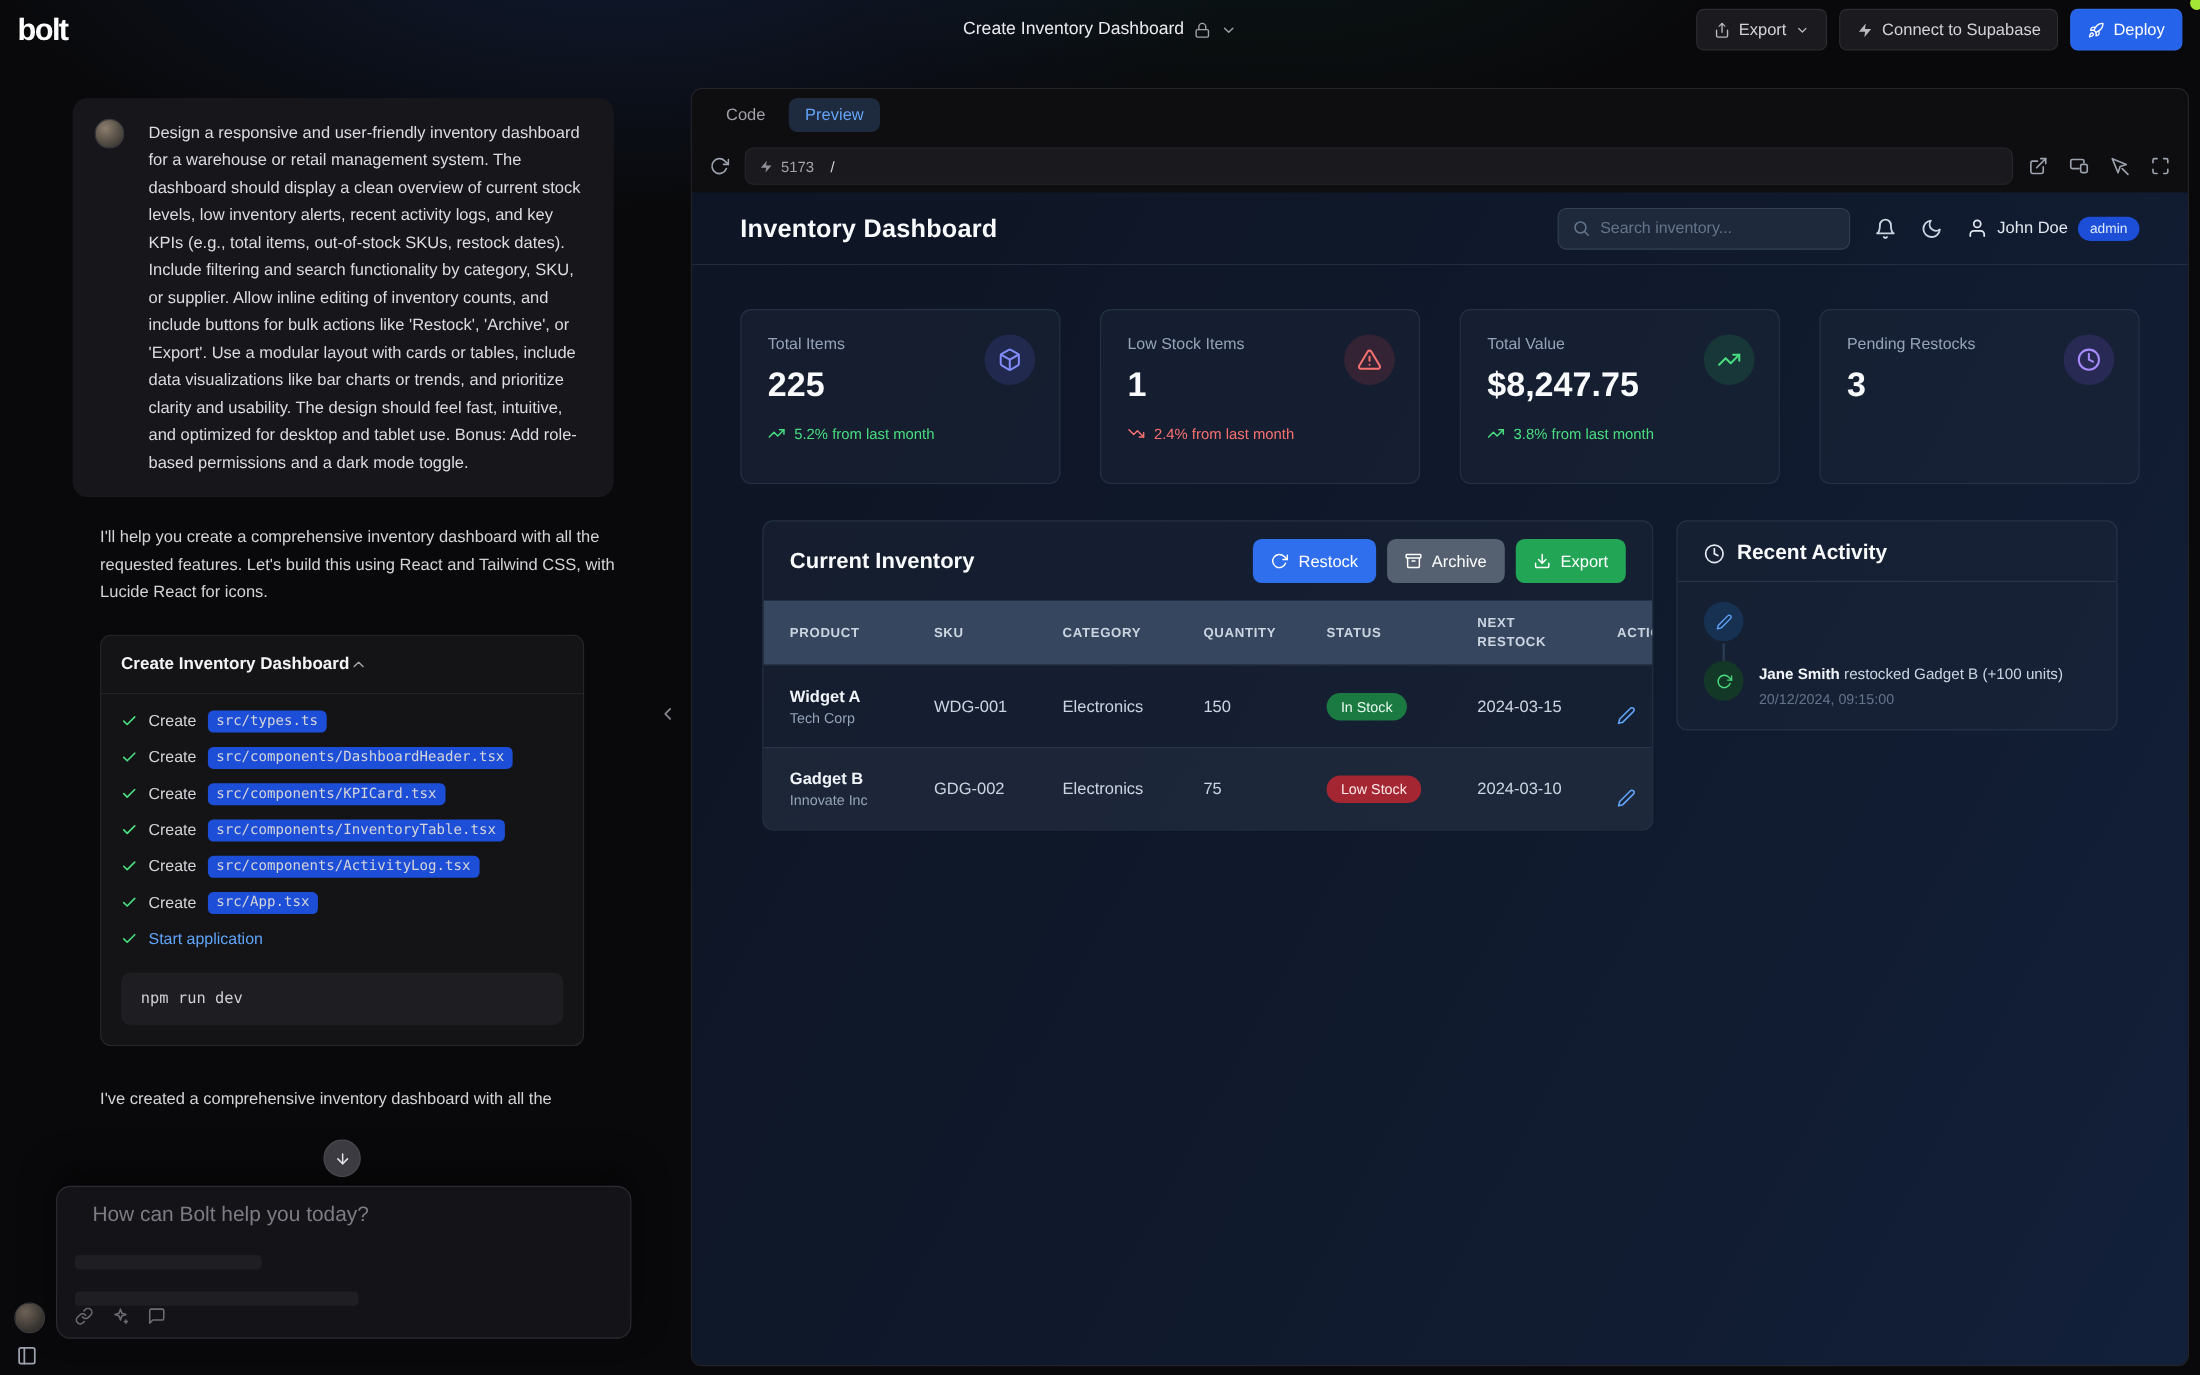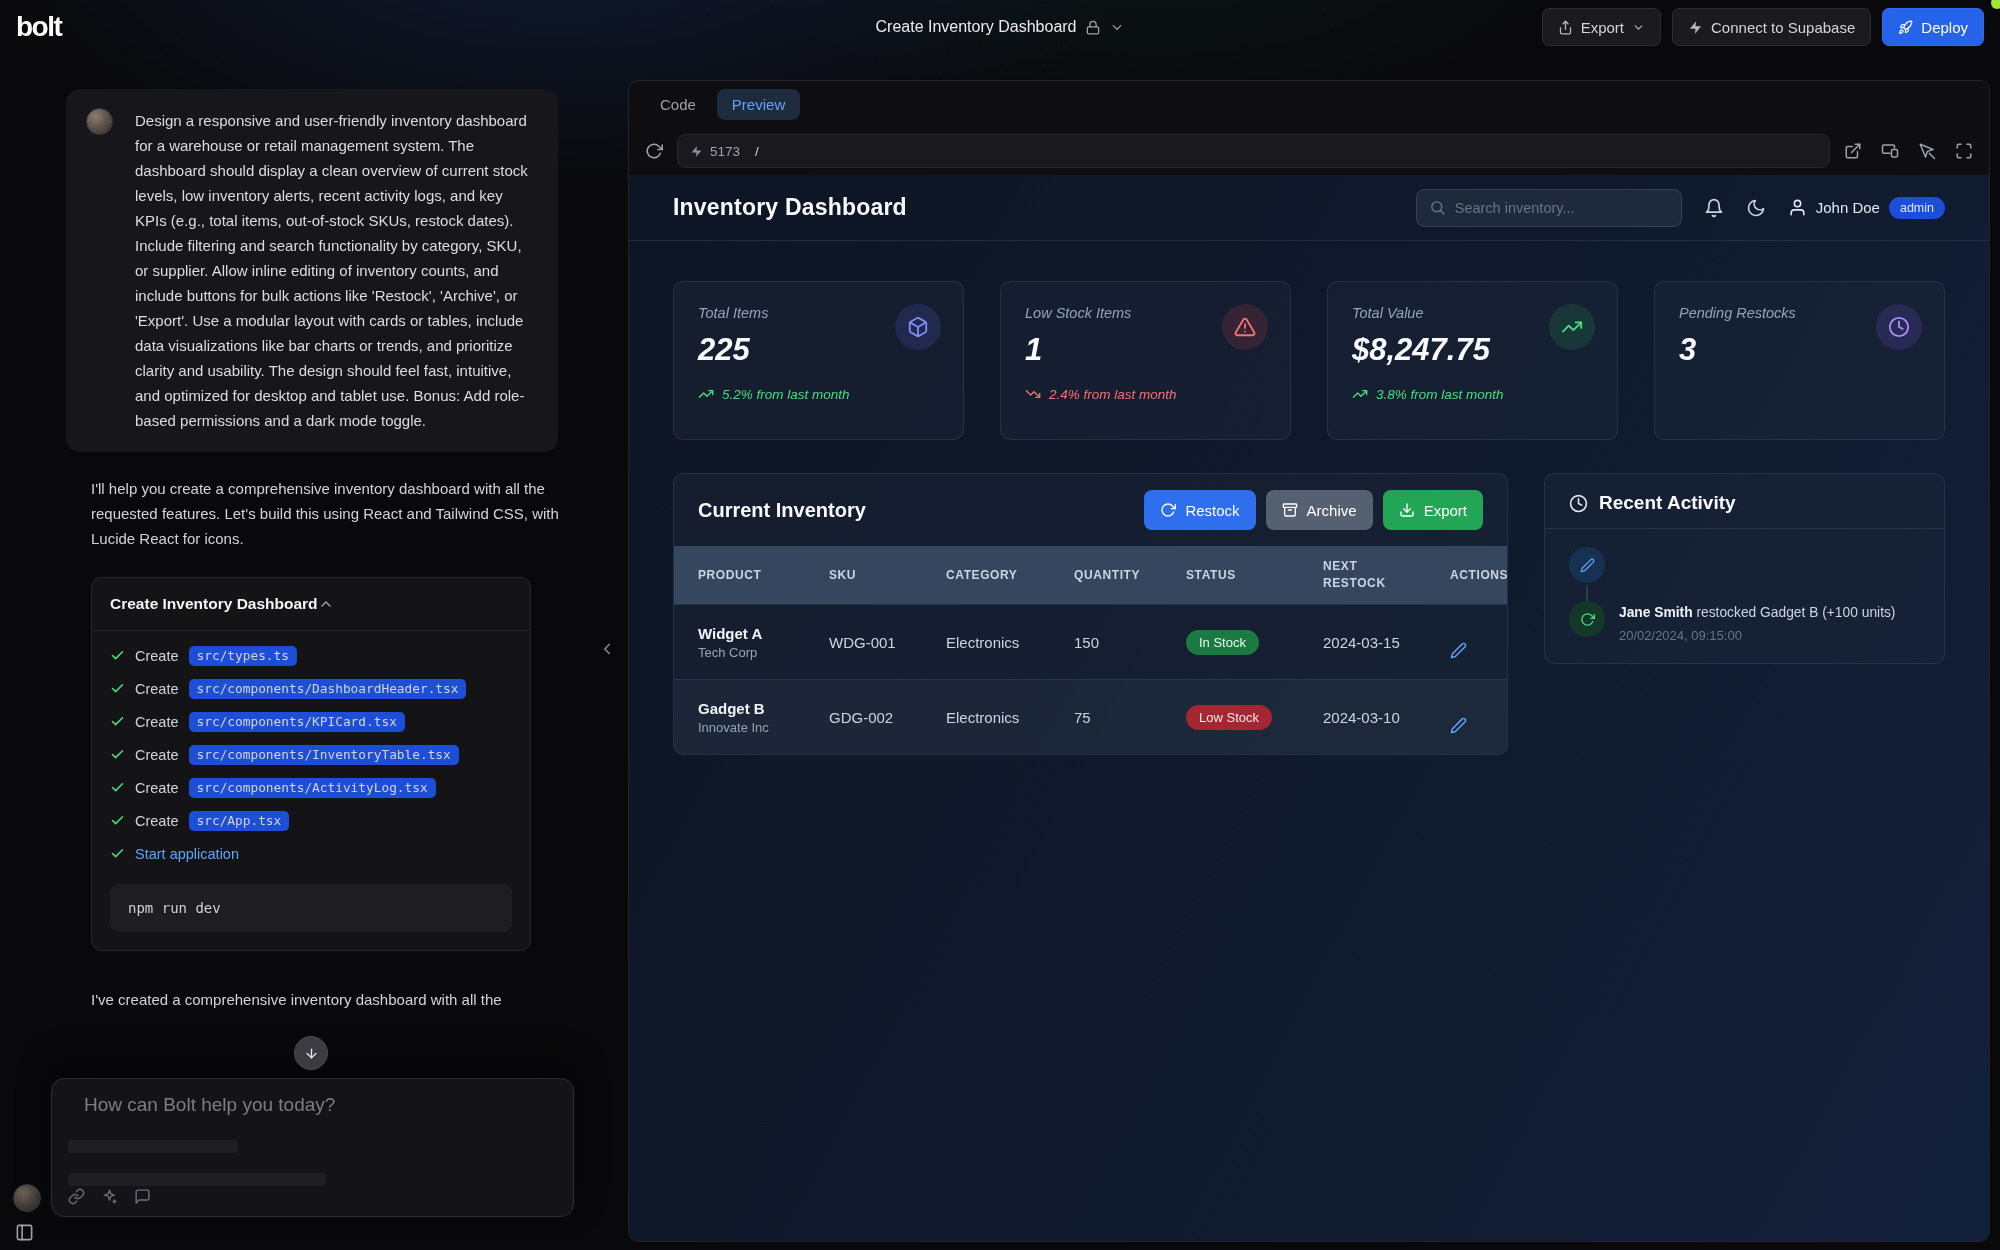--- a/index.html
+++ b/index.html
@@ -110,35 +110,35 @@
   .search-box { width:266px; height:38px; background:#1e293b; border:1px solid #334155; border-radius:8px;
                 display:flex; align-items:center; padding:0 12px; gap:9px; }
   .search-box svg { color:#64748b; flex-shrink:0; }
   .search-box input { background:transparent; border:none; outline:none; color:#cbd5e1; font-size:14.5px; width:100%;
                 font-family:"Liberation Sans",sans-serif; }
   .search-box input::placeholder { color:#64748b; }
   .hicon { color:#cbd5e1; cursor:pointer; }
   .user-chip { display:flex; align-items:center; gap:9px; font-size:15px; color:#e2e8f0; cursor:pointer; }
   .role-badge { background:#1d4ed8; color:#dbeafe; font-size:12.5px; padding:4px 11px; border-radius:999px; }
 
-  .kpi-row { display:grid; grid-template-columns:repeat(4,1fr); gap:36px; margin:40px 44px 0;font-style:italic; }
+  .kpi-row { display:grid; grid-template-columns:repeat(4,1fr); gap:36px; margin:40px 44px 0; }
   .kpi-card { background:rgba(30,41,59,0.42); border:1px solid rgba(51,65,85,0.55); border-radius:10px;
               padding:23px 24px; height:159px; position:relative; }
   .kpi-label { font-size:14.5px; color:#94a3b8; }
   .kpi-value { font-size:31px; font-weight:bold; color:#f8fafc; margin-top:11px; }
   .kpi-icon { position:absolute; top:22px; right:22px; width:46px; height:46px; border-radius:50%;
               display:flex; align-items:center; justify-content:center; }
   .kpi-icon.indigo { background:rgba(99,102,241,0.16); color:#818cf8; }
   .kpi-icon.red    { background:rgba(239,68,68,0.14); color:#f87171; }
   .kpi-icon.green  { background:rgba(34,197,94,0.14); color:#4ade80; }
   .kpi-icon.purple { background:rgba(139,92,246,0.16); color:#a78bfa; }
   .kpi-trend { margin-top:18px; font-size:13.5px; display:flex; gap:8px; align-items:center; }
   .trend-up { color:#4ade80; } .trend-down { color:#f87171; }
 
-  .content-row { display:grid; grid-template-columns:1fr 401px; gap:36px; margin:33px 44px 0; align-items:start; }
+  .content-row { display:grid; grid-template-columns:1fr 401px; gap:21px; margin:33px 64px 0; align-items:start; }
 
   .inv-card { background:rgba(30,41,59,0.42); border:1px solid rgba(51,65,85,0.55); border-radius:10px; overflow:hidden; }
   .inv-header { display:flex; align-items:center; padding:16px 24px; }
   .inv-title { font-size:20px; font-weight:bold; color:#f8fafc; }
   .inv-actions { margin-left:auto; display:flex; gap:10px; }
   .btn { height:40px; border-radius:8px; padding:0 16px; display:flex; align-items:center; gap:9px;
          font-size:15px; color:#fff; border:none; cursor:pointer; font-family:"Liberation Sans",sans-serif; }
   .btn-restock { background:#2f6fed; }
   .btn-archive { background:#556070; }
   .btn-export  { background:#22a555; }
@@ -620,21 +620,21 @@
             </div>
             <div class="act-item">
               <div class="act-icon restock">
                 <svg width="15" height="15" viewBox="0 0 24 24" fill="none" stroke="currentColor" stroke-width="2" stroke-linecap="round" stroke-linejoin="round">
                     <polyline points="23 4 23 10 17 10"></polyline>
                     <path d="M20.49 15a9 9 0 1 1-2.12-9.36L23 10"></path>
                   </svg>
               </div>
               <div>
                 <div class="act-text"><span class="act-name">Jane Smith</span><span> restocked Gadget B (+100 units)</span></div>
-                <div class="act-time">20/02/2024, 09:15:00</div>
+                <div class="act-time">20/12/2024, 09:15:00</div>
               </div>
             </div>
           </div>
         </div>
 
       </div>
     </div>
   </div>
 </div>
 

